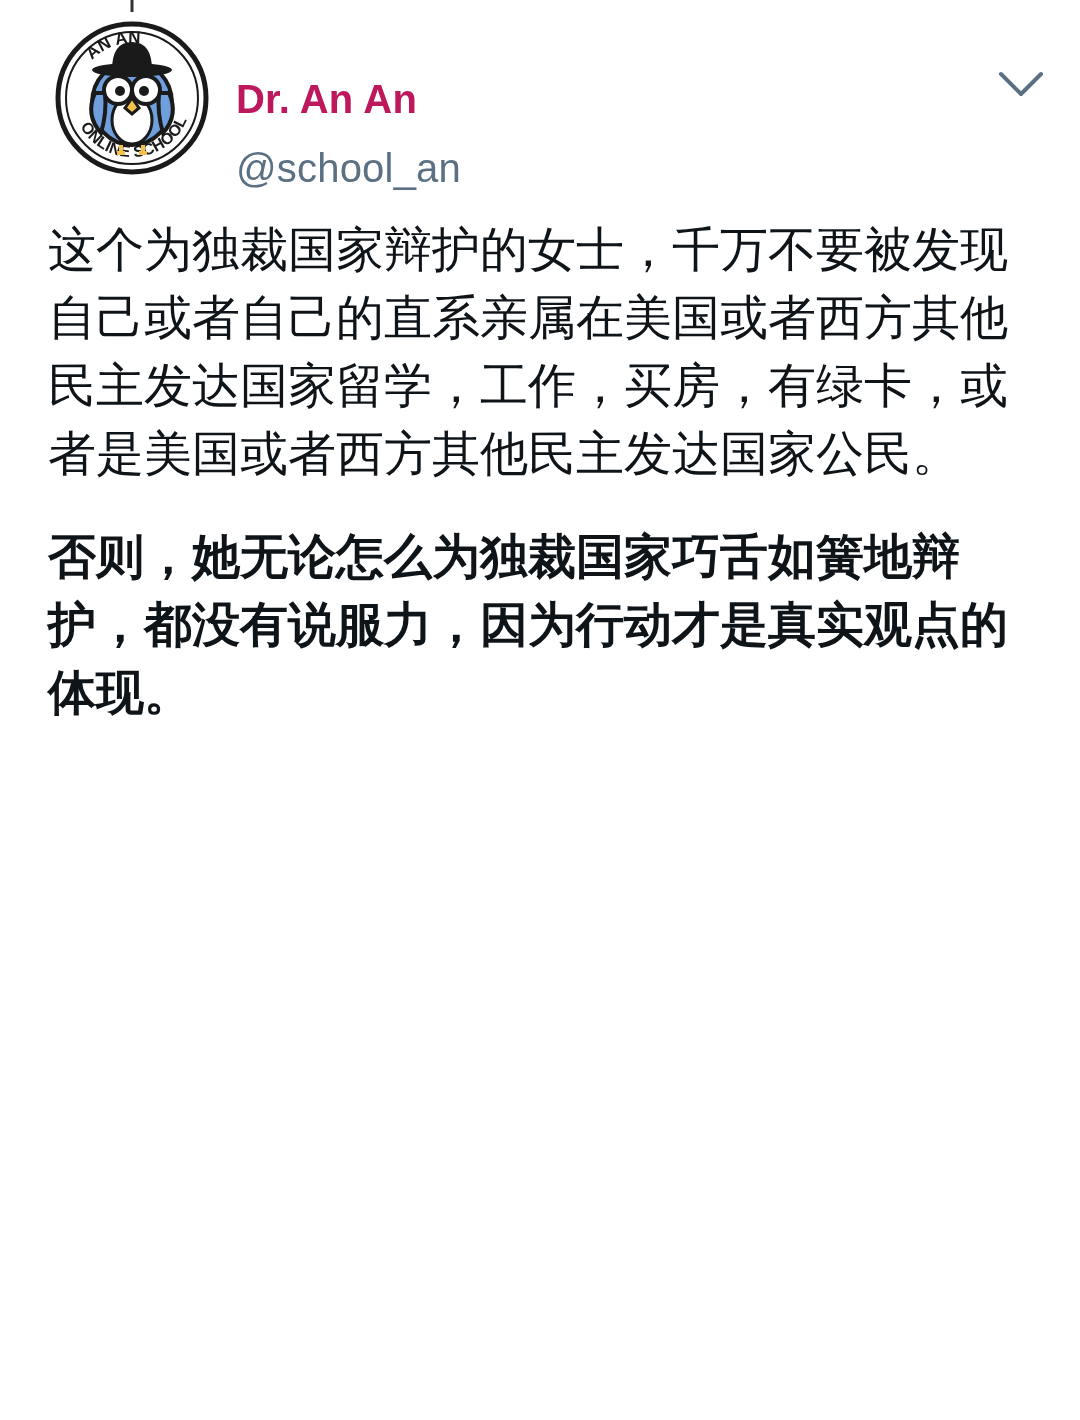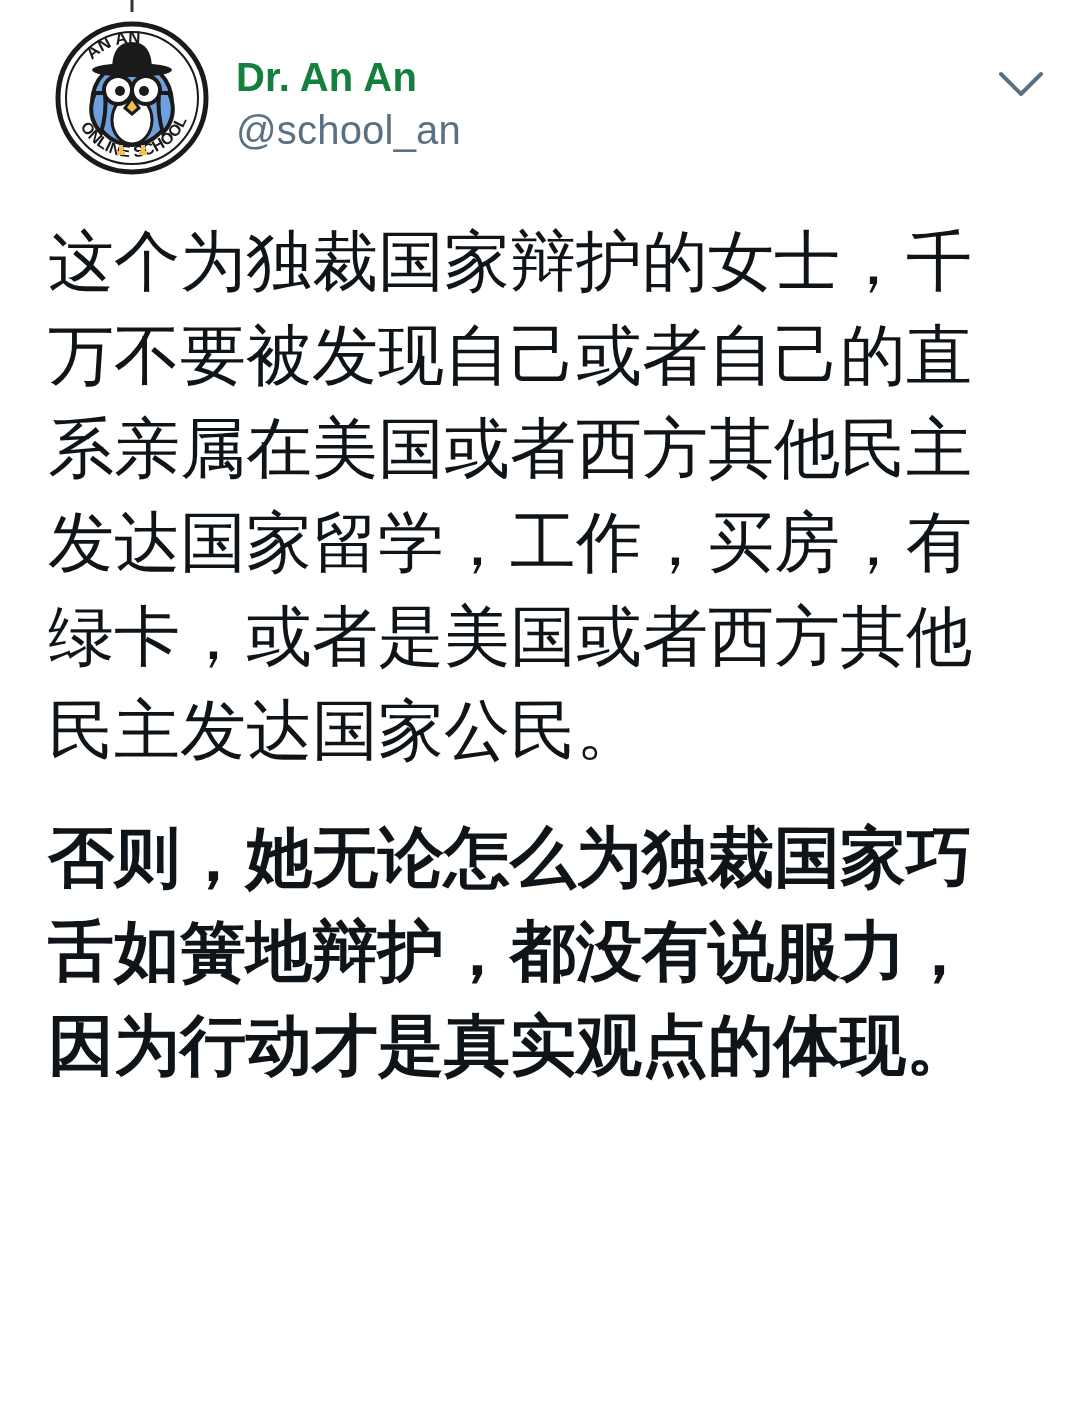--- a/index.html
+++ b/index.html
@@ -47,47 +47,48 @@
     margin-left: 26px;
     margin-top: 48px;
     display: flex;
     flex-direction: column;
     justify-content: flex-start;
   }
   .display-name {
     font-size: 40px;
     font-weight: bold;
     line-height: 1.18;
-    color: #15803d;
+    color: #be185d;
     letter-spacing: 0.2px;
+    margin-top: 22px;
   }
   .handle {
     font-size: 40px;
     color: #5b7083;
     line-height: 1.25;
-    margin-top: 4px;
+    margin-top: 20px;
     letter-spacing: 0.2px;
   }
 
   .caret {
     position: absolute;
     right: 36px;
     top: 70px;
     width: 46px;
     height: 28px;
   }
   .caret svg { display: block; }
 
   
   .tweet-body {
     padding: 0 48px 0 48px;
   }
   .para {
     font-family: "DejaVu Sans", "Liberation Sans", sans-serif;
-    font-size: 66px;
+    font-size: 48px;
     line-height: 1.42;
     color: #0f1419;
     letter-spacing: 0px;
     margin: 0 0 34px 0;
     word-break: break-all;
   }
   .para:last-child { margin-bottom: 0; font-weight: bold; }
 </style>
 </head>
 <body>

